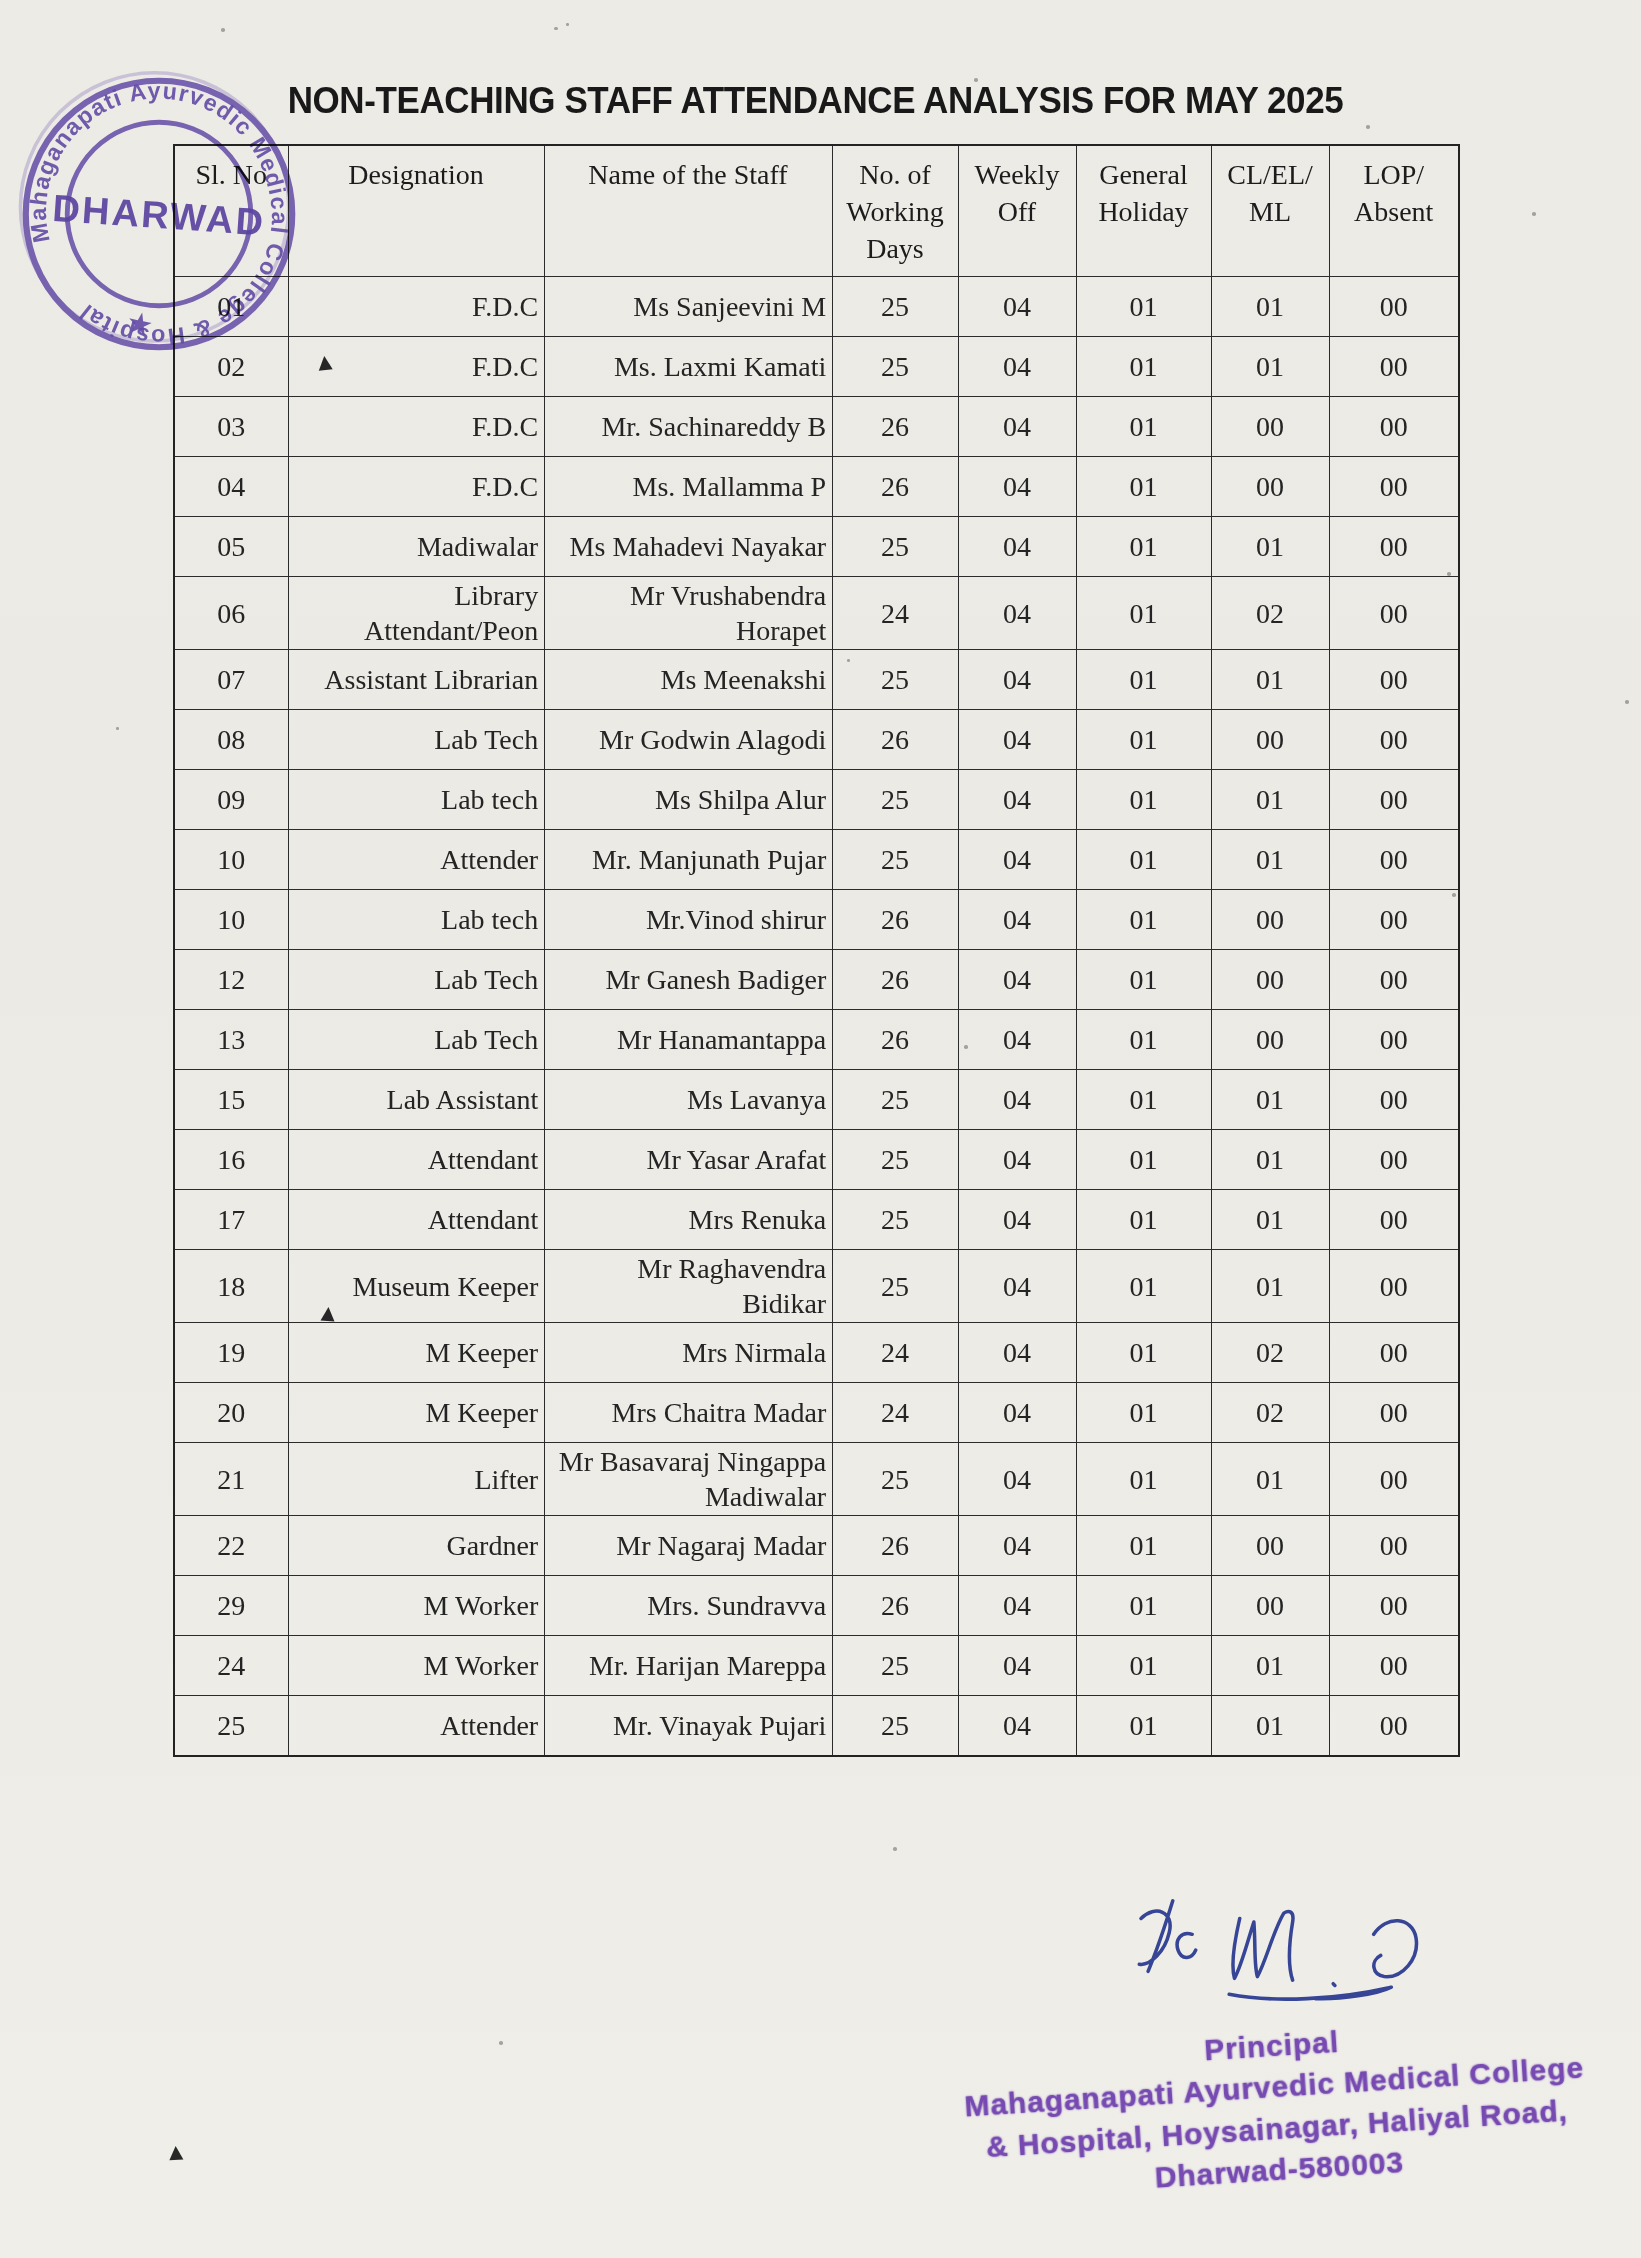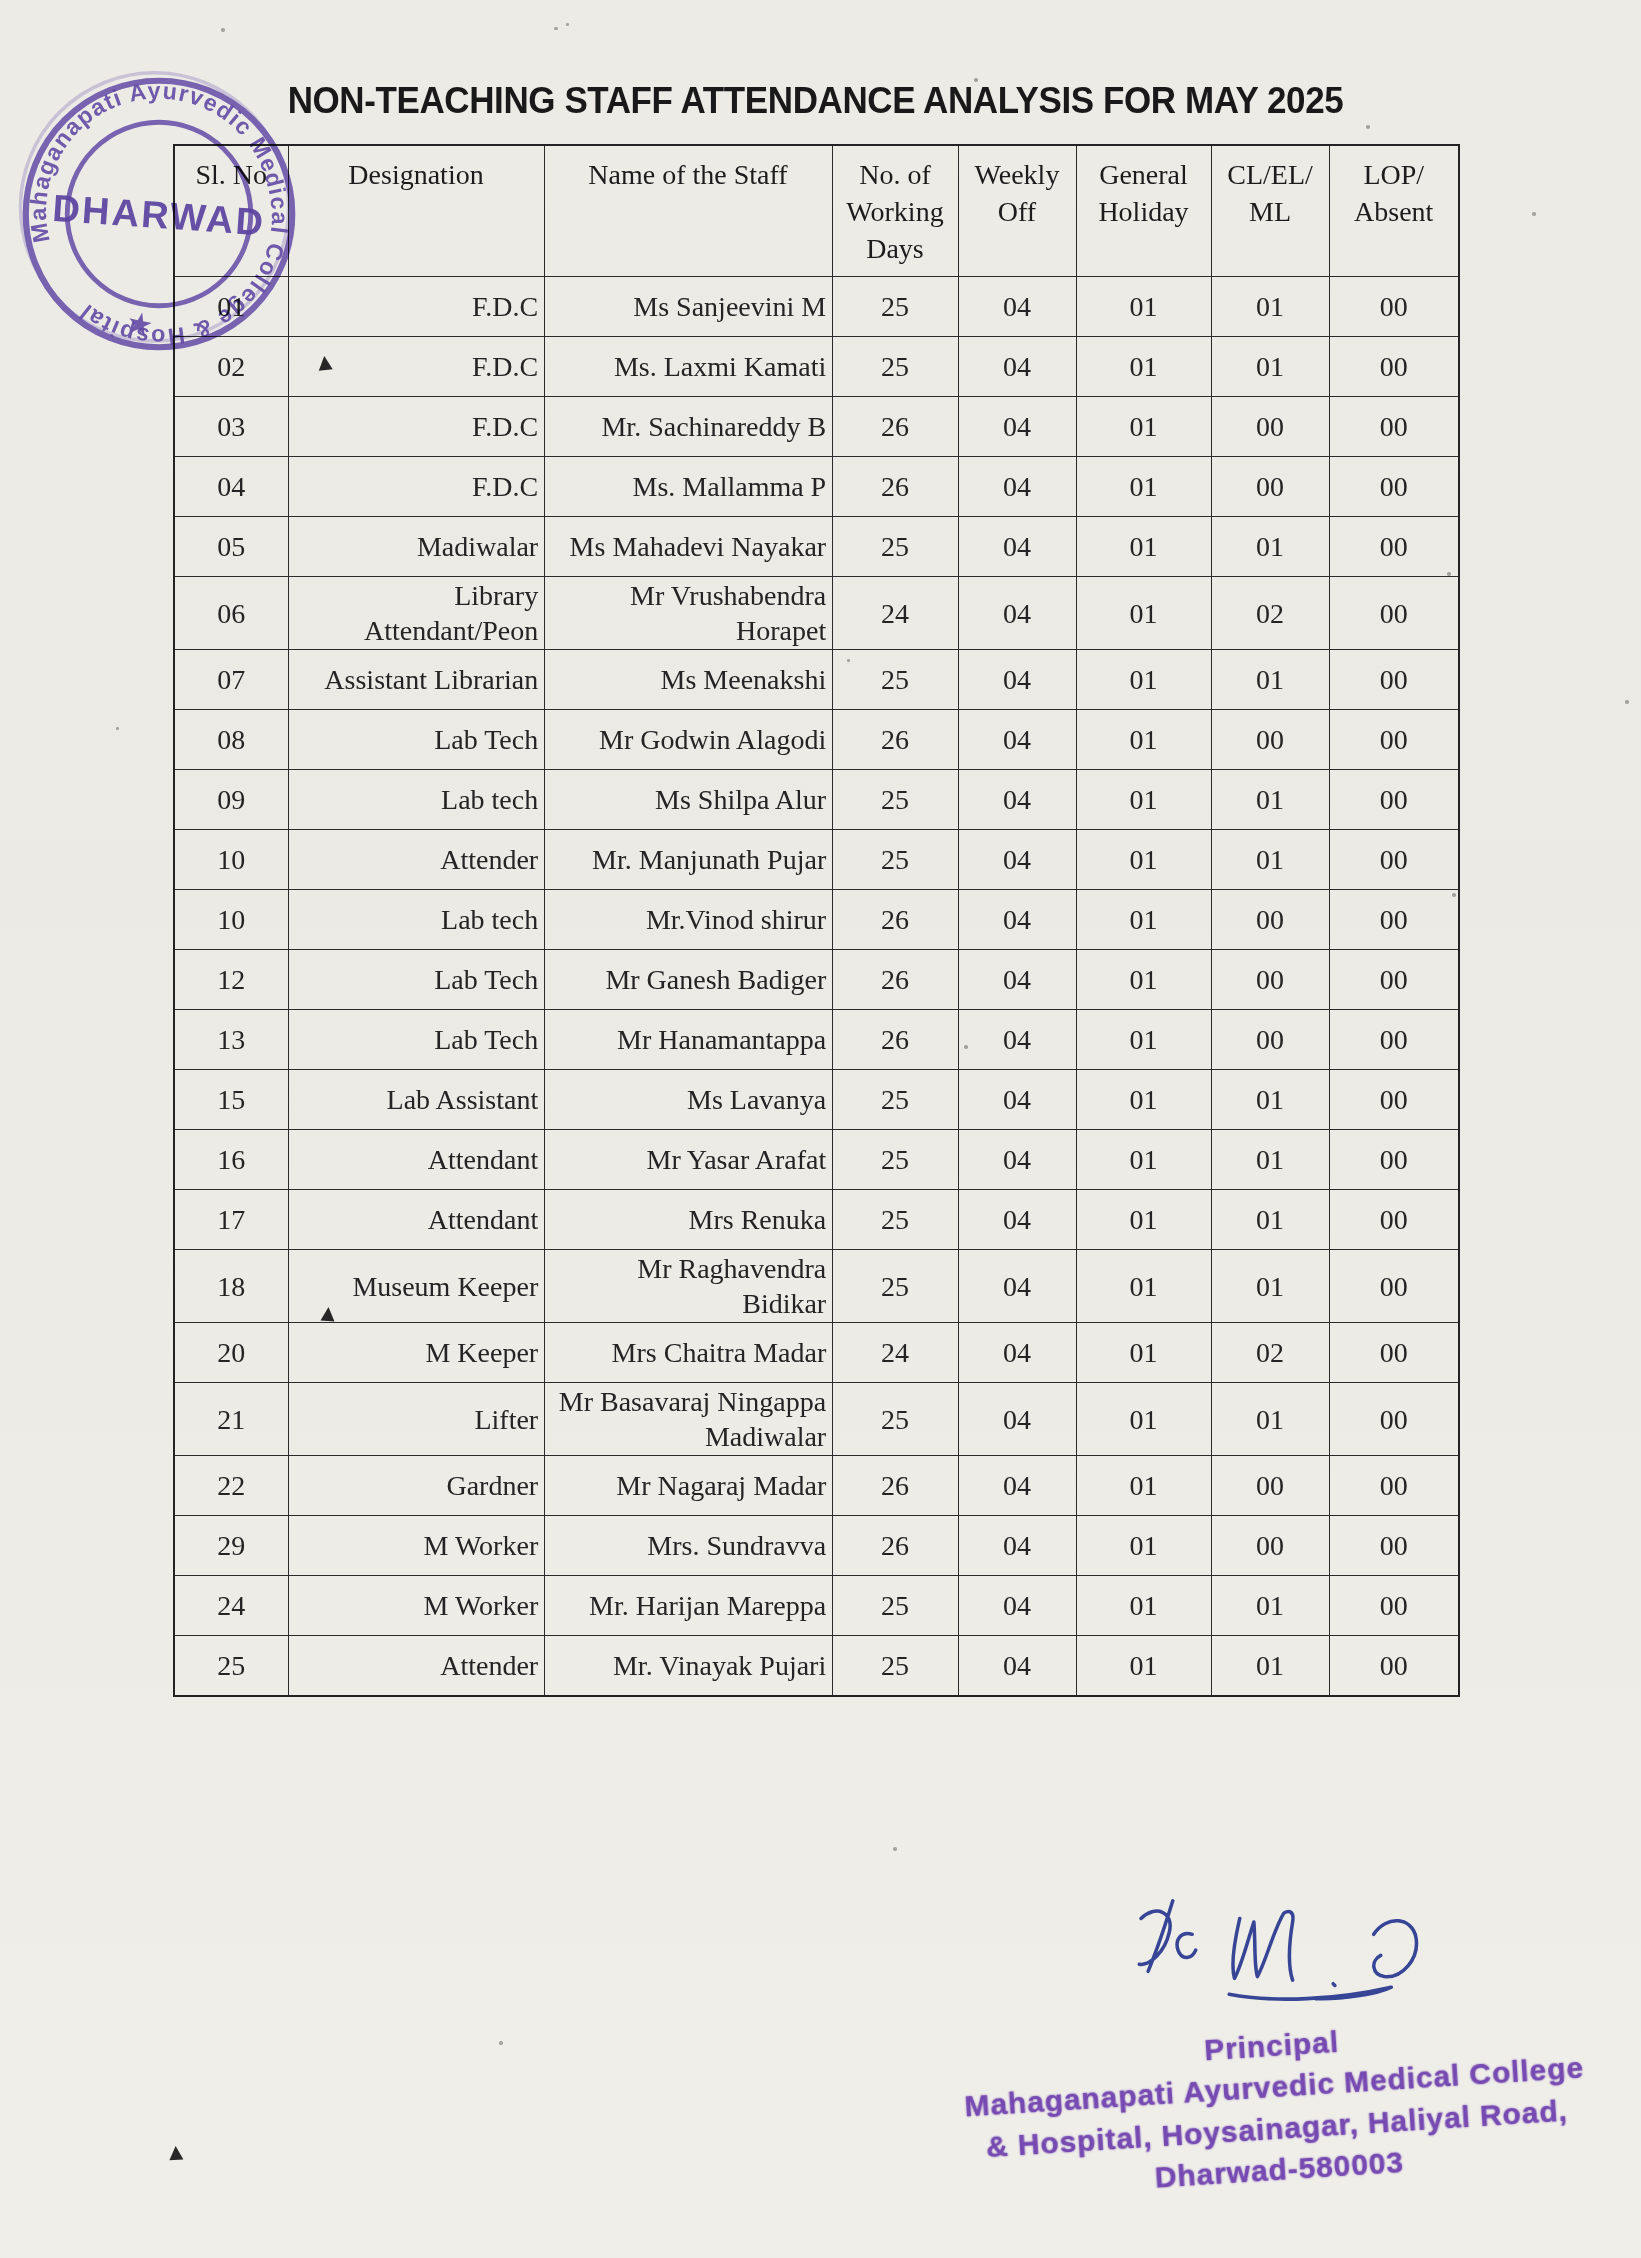--- a/index.html
+++ b/index.html
@@ -263,20 +263,30 @@
     <td class="c">18</td>
     <td class="l">Museum Keeper</td>
     <td class="l">Mr Raghavendra Bidikar</td>
     <td class="c">25</td>
     <td class="c">04</td>
     <td class="c">01</td>
     <td class="c">01</td>
     <td class="c">00</td>
   </tr>
       <tr>
+    <td class="c">19</td>
+    <td class="l">M Keeper</td>
+    <td class="l">Mrs Nirmala</td>
+    <td class="c">24</td>
+    <td class="c">04</td>
+    <td class="c">01</td>
+    <td class="c">02</td>
+    <td class="c">00</td>
+  </tr>
+      <tr>
     <td class="c">20</td>
     <td class="l">M Keeper</td>
     <td class="l">Mrs Chaitra Madar</td>
     <td class="c">24</td>
     <td class="c">04</td>
     <td class="c">01</td>
     <td class="c">02</td>
     <td class="c">00</td>
   </tr>
       <tr>

